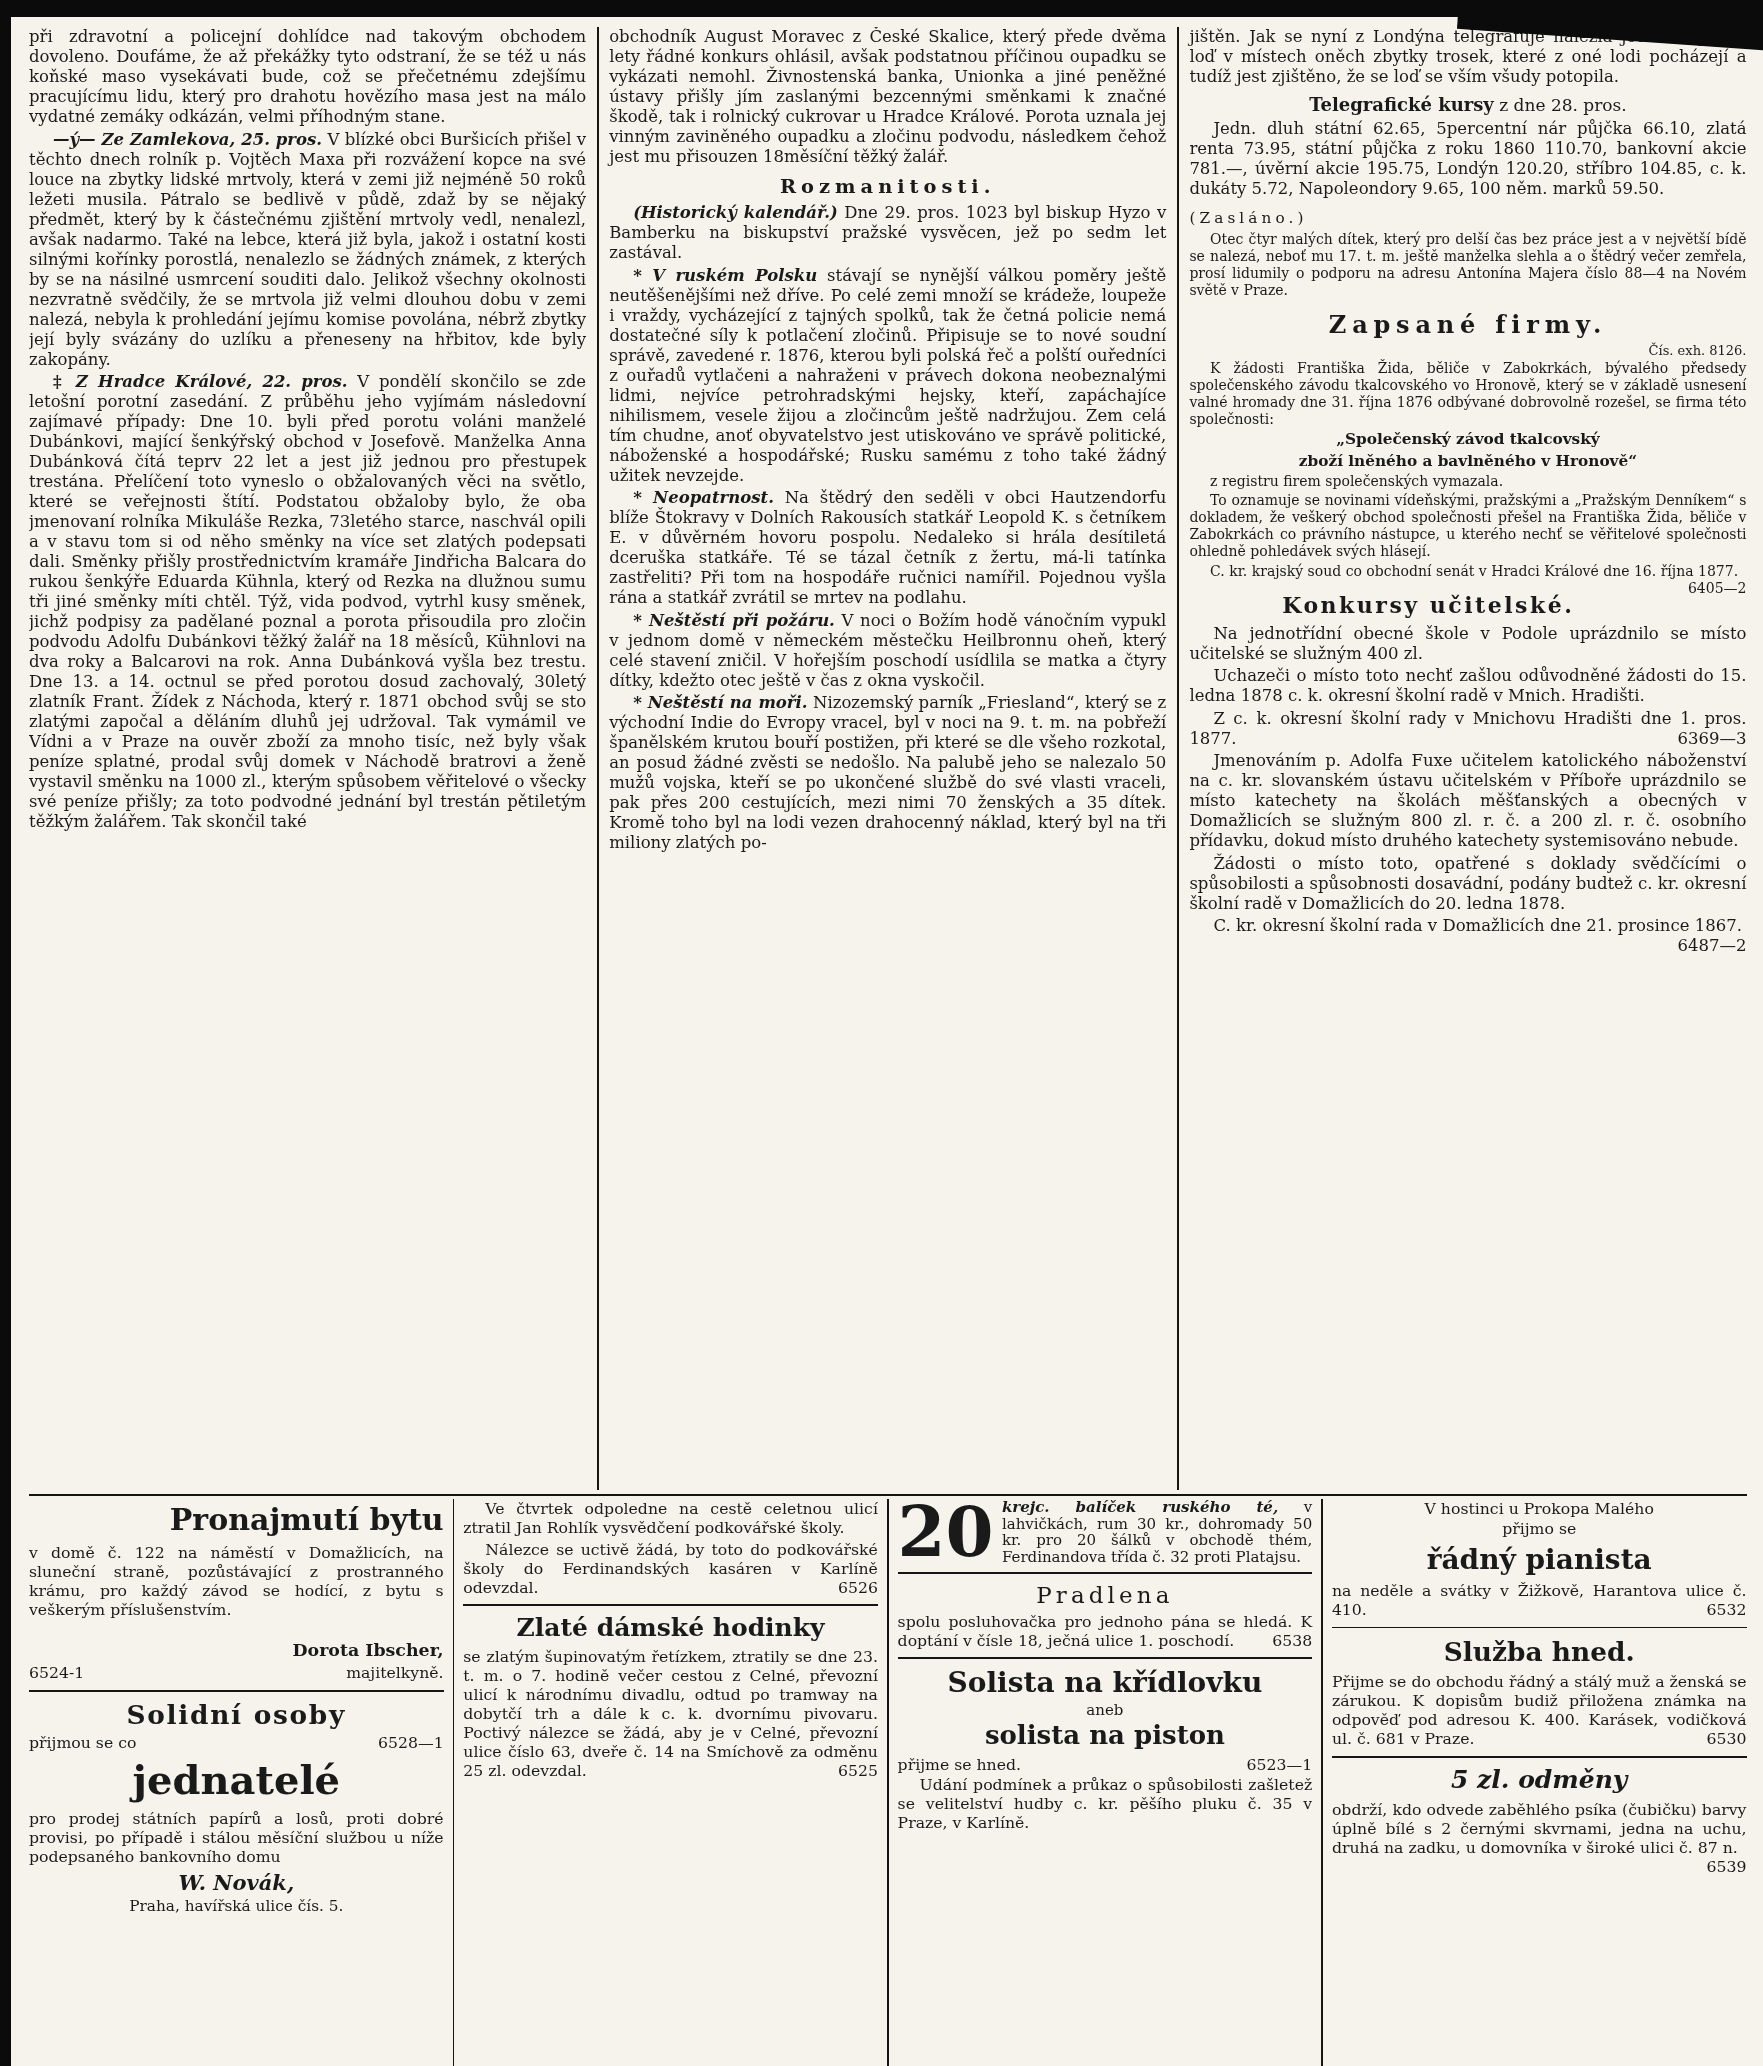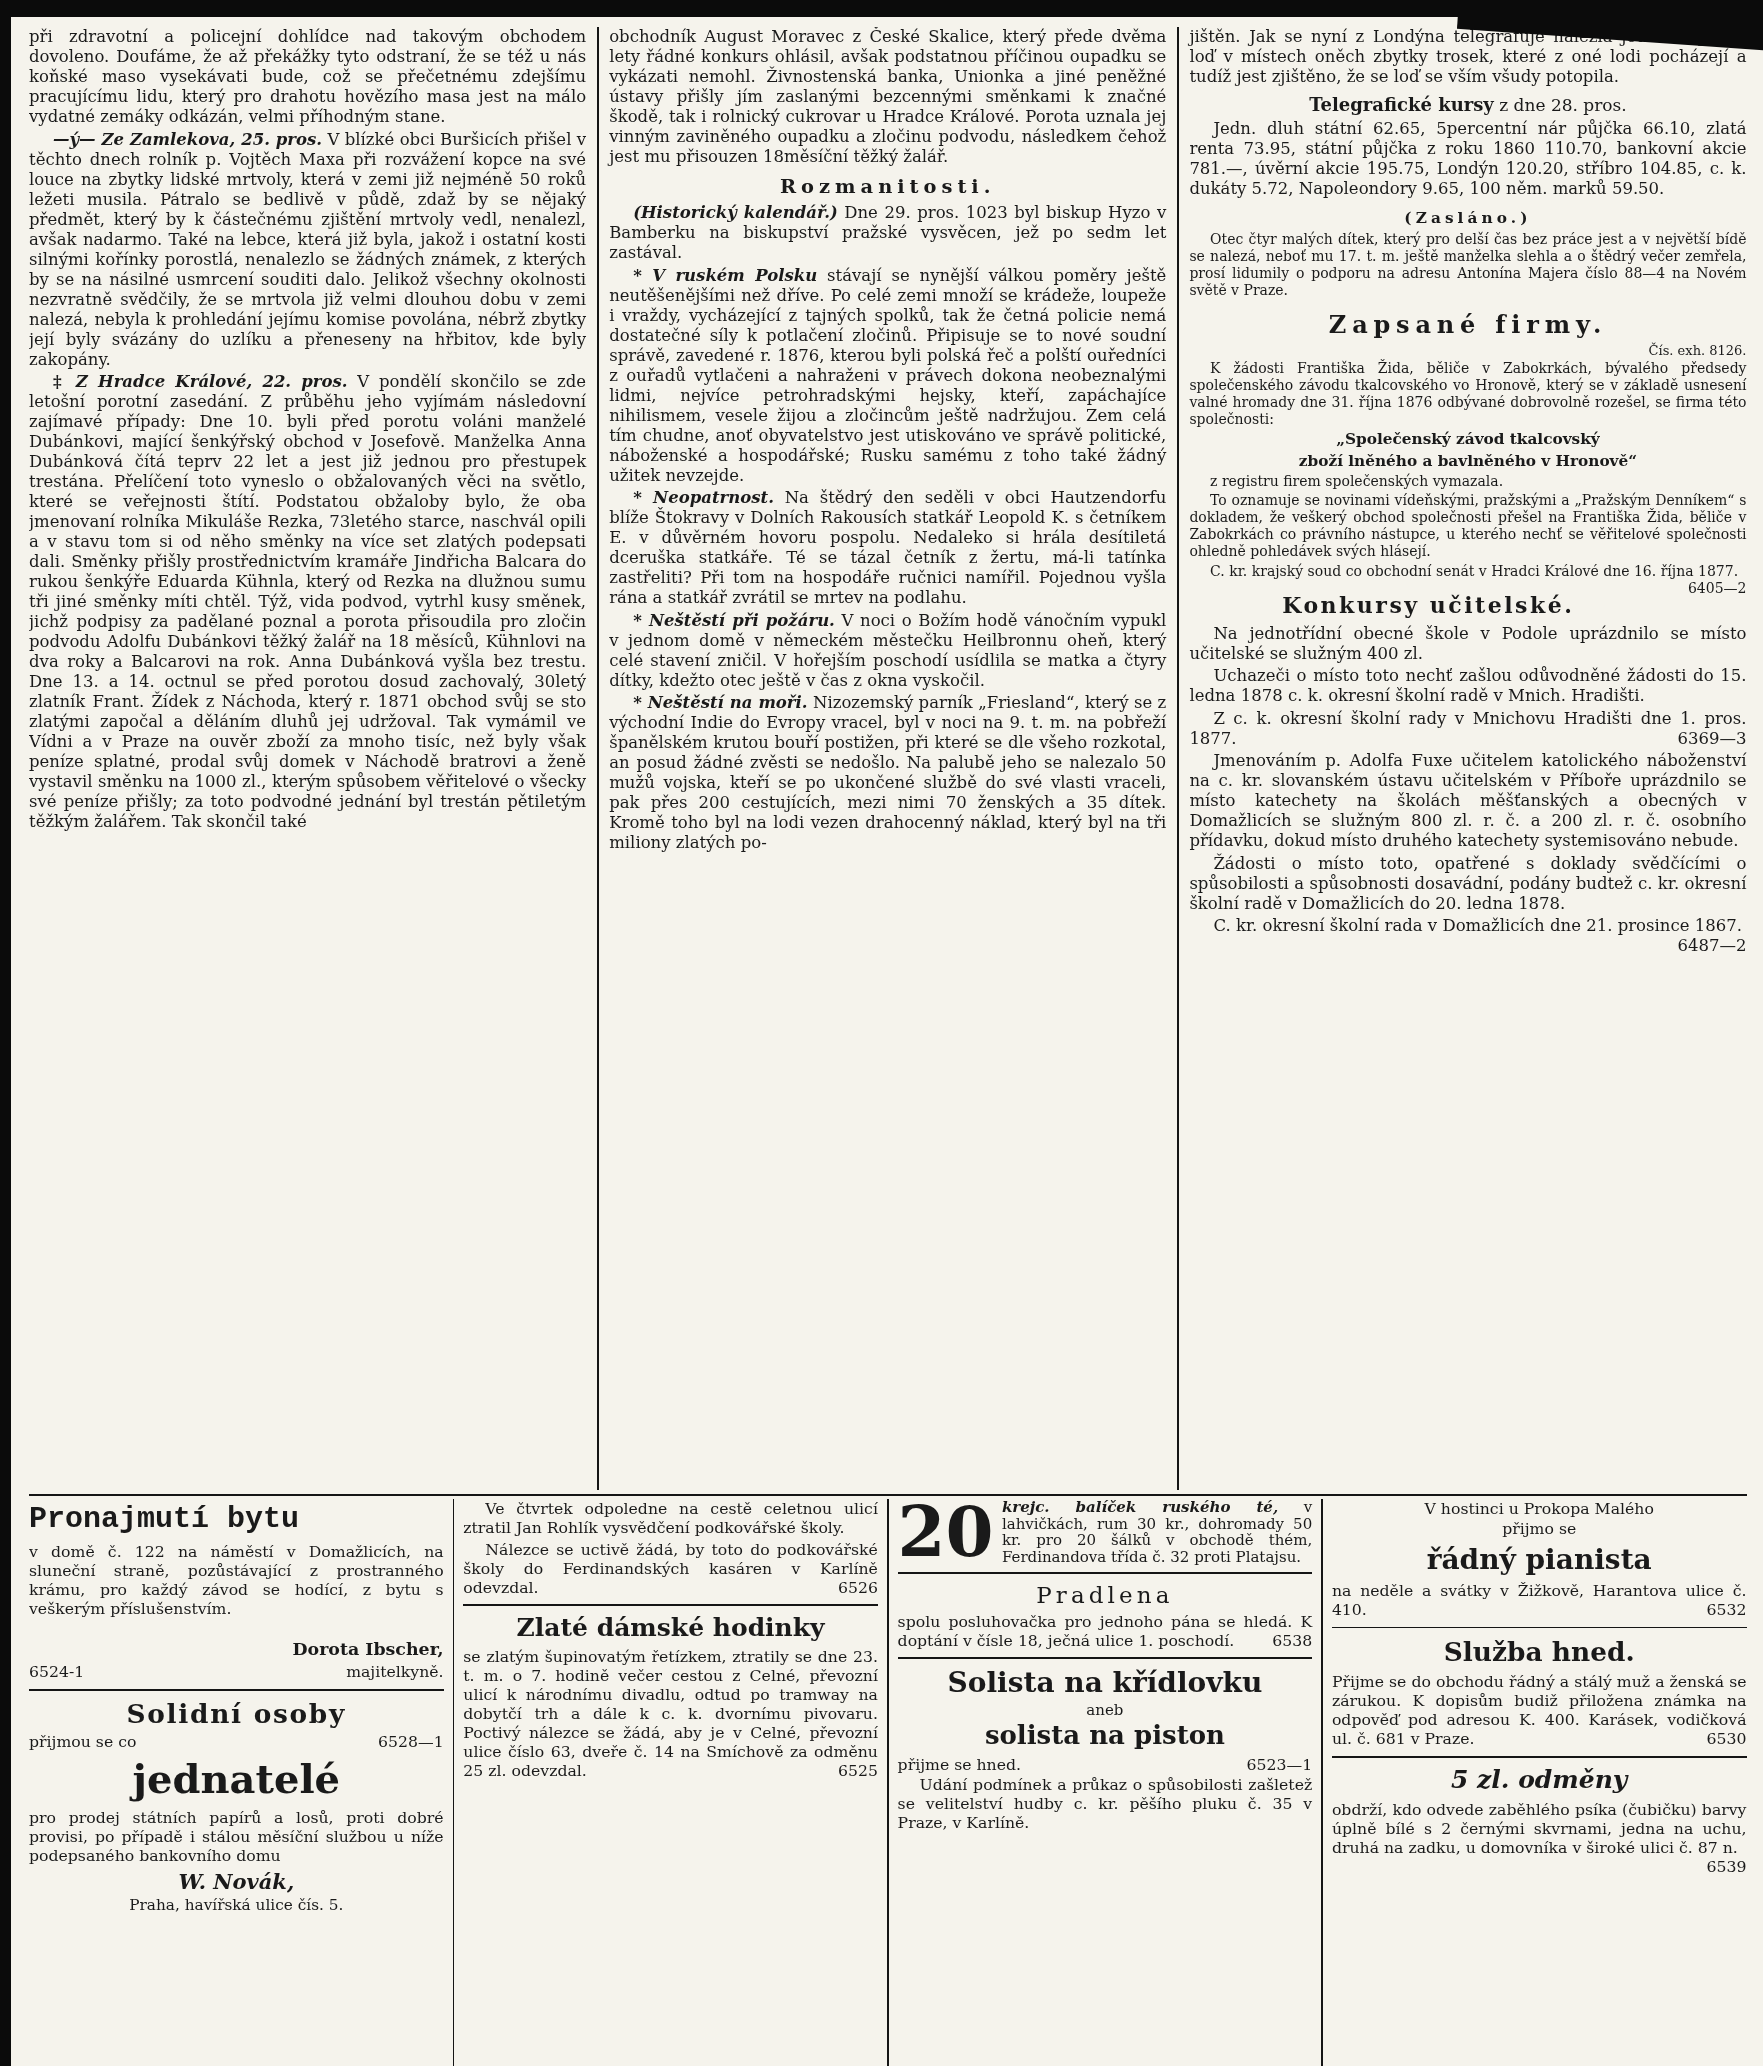--- a/index.html
+++ b/index.html
@@ -34,42 +34,42 @@
   .body  { font-size:16.5px; line-height:20px; text-align:justify; text-indent:24px; }
   .noindent { text-indent:0; }
   .small { font-size:14px; line-height:17px; text-align:justify; text-indent:20.7px; }
   .lead   { font-weight:bold; font-style:italic; }
   .marker { font-weight:bold; }
   .ref-right { float:right; }
 
   .h-rozmanitosti { text-align:center; font-weight:bold; font-size:19.4px; letter-spacing:5px; margin:8.3px 0 5px; text-indent:0; }
   .h-kursy   { text-align:center; font-size:17px; margin:7.4px 0 3.3px; text-indent:0; }
   .h-kursy b { font-size:18px; }
-  .h-zaslano { text-align:center; font-weight:bold; font-size:15.3px; letter-spacing:4.1px; margin:10.7px 0 4.1px; text-indent:0; }
+  .h-zaslano { text-align:left; font-weight:normal; font-size:15.3px; letter-spacing:4.1px; margin:10.7px 0 4.1px; text-indent:0; }
   .h-firmy   { text-align:center; font-weight:bold; font-size:24px; letter-spacing:5.8px; margin:10.7px 0 4.1px; text-indent:0; }
   .cis-line  { text-align:right; font-size:13px; text-indent:0; margin:0 0 1.7px; }
   .firmy-name { text-align:center; font-weight:bold; font-size:15.3px; line-height:19.4px; text-indent:0; margin:1.7px 0; }
   .h-konkursy { text-align:center; font-weight:bold; font-size:22px; letter-spacing:2.5px; margin:12.4px 0 5.8px; text-indent:0; }
 
   
   .rule-main { height:1.7px; background:#151515; margin:4.1px 0 3.3px; }
 
   
   .ads { display:flex; height:793px; overflow:hidden; }
   .ads .acol { flex:1 1 0; overflow:hidden; padding:0 9px; }
   .ads .acol.first { padding-left:0; }
   .ads .acol.last  { padding-right:0; }
   .ads .vrule { flex:0 0 1.7px; }
 
   .ad-divider { height:1.7px; background:#151515; margin:7.4px 0; }
   .ad-body { font-size:15.7px; line-height:19px; text-align:justify; text-indent:0; }
   .ad-body.ind { text-indent:22px; }
   .split { display:flex; justify-content:space-between; font-size:15.7px; line-height:20px; }
 
-  .t-pronajmuti { text-align:left; font-weight:bold; font-size:30px; margin:3.3px 0 5.8px;font-family:Liberation Mono, monospace; }
+  .t-pronajmuti { text-align:right; font-weight:bold; font-size:30px; margin:3.3px 0 5.8px; }
   .sig-right  { text-align:right; font-weight:bold; font-size:17.4px; margin-top:21px; }
   .t-solidni  { text-align:center; font-weight:bold; font-size:26.4px; letter-spacing:1.7px; margin:4.1px 0 3.3px; }
   .t-jednatele{ text-align:center; font-weight:bold; font-size:40px; margin:2.5px 0 5.8px; }
   .sig-center { text-align:center; font-weight:bold; font-style:italic; font-size:21px; margin-top:4.1px; }
   .addr-center{ text-align:center; font-size:15.3px; margin-top:2.5px; }
 
   .t-ztrata { text-align:center; font-weight:bold; font-size:31px; letter-spacing:3.3px; margin:2.5px 0 6.6px; }
   .t-hodinky{ text-align:center; font-weight:bold; font-size:25px; margin:4.1px 0 5px; }
 
   .ad20 { display:flex; gap:8.3px; align-items:flex-start; }

